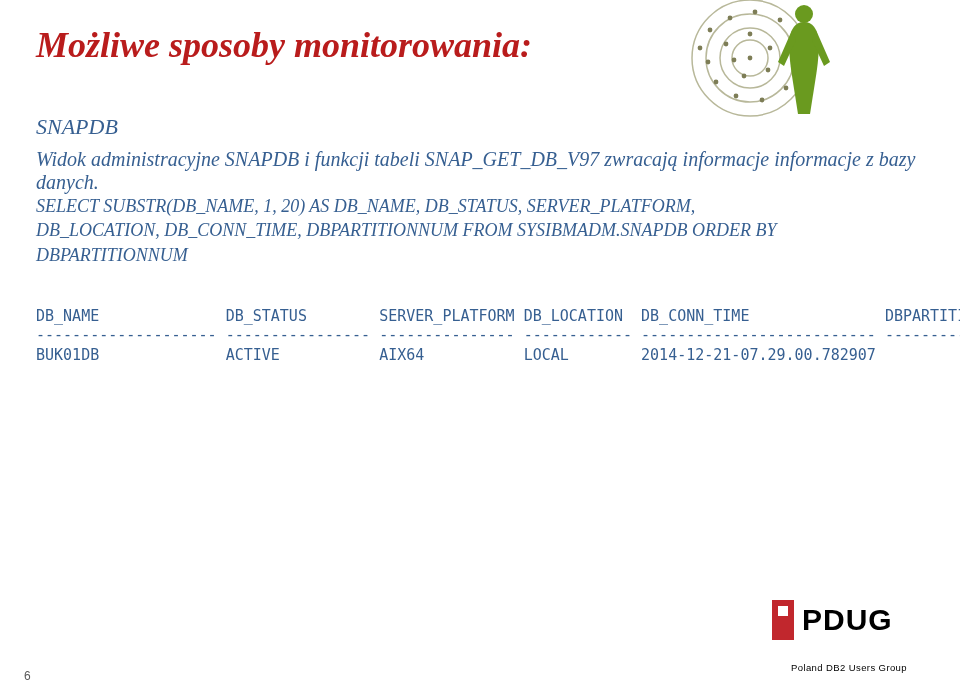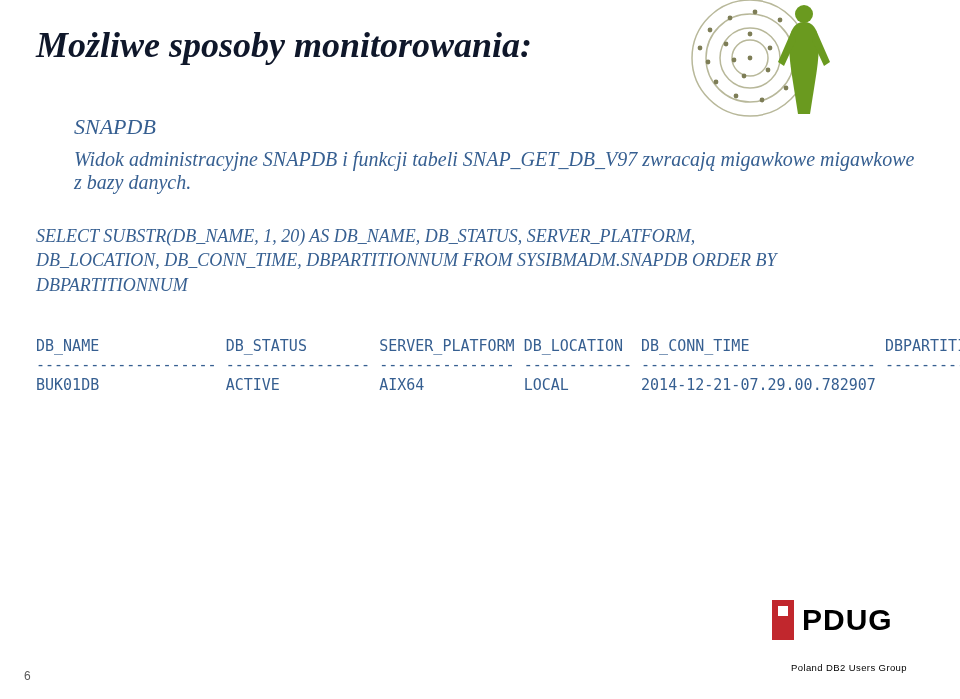--- a/index.html
+++ b/index.html
@@ -18,53 +18,51 @@
     width: 960px;
     height: 699px;
     box-sizing: border-box;
     padding: 20px 36px 20px 36px;
   }
   .title {
     font-family: "Comic Sans MS", "Comic Sans", cursive;
     font-size: 36px;
     font-weight: bold;
     font-style: italic;
-    color: #0f172a;
+    color: #b91c1c;
     margin-top: 4px;
   }
   .logo {
     position: absolute;
     top: -14px;
     right: 120px;
     width: 180px;
     height: 150px;
     overflow: visible;
   }
   .logo svg { overflow: visible; }
   .body-block {
     font-family: "Comic Sans MS", "Comic Sans", cursive;
     font-style: italic;
     color: #365f91;
     font-size: 20px;
-    margin-left: 38px;
   }
   .snapdb-head {
     margin-top: 48px;
     font-size: 22px;
     font-style: italic;
   }
   .snapdb-desc {
     margin-top: 8px;
   }
   .sql-block {
     font-family: "Comic Sans MS", "Comic Sans", cursive;
     font-style: italic;
     color: #365f91;
     font-size: 18px;
-    margin-top: 30px;
     white-space: pre-wrap;
     line-height: 1.35;
   }
   .result-block {
     font-family: "DejaVu Sans Mono", "Consolas", "Courier New", monospace;
     font-size: 15px;
     color: #365f91;
     margin-top: 40px;
     white-space: pre;
     line-height: 1.3;
@@ -135,21 +133,21 @@
       <g transform="translate(132,20)">
         <circle cx="12" cy="8" r="9" fill="#6a9a1f"></circle>
         <path d="M12 16 C -6 16 -4 44 0 70 L 6 108 L 18 108 L 24 70 C 28 44 30 16 12 16 Z" fill="#6a9a1f"></path>
         <path d="M0 24 L -14 56 L -8 60 L 4 34 Z" fill="#6a9a1f"></path>
         <path d="M24 24 L 38 56 L 32 60 L 20 34 Z" fill="#6a9a1f"></path>
       </g>
     </svg>
   </div>
 
   <div class="body-block snapdb-head">SNAPDB</div>
-  <div class="body-block snapdb-desc">Widok administracyjne SNAPDB i funkcji tabeli SNAP_GET_DB_V97 zwracają  migawkowe  migawkowe z bazy danych.</div>
+  <div class="body-block snapdb-desc">Widok administracyjne SNAPDB i funkcji tabeli SNAP_GET_DB_V97 zwracają  informacje  informacje z bazy danych.</div>
 
   <div class="sql-block">SELECT SUBSTR(DB_NAME, 1, 20) AS DB_NAME, DB_STATUS, SERVER_PLATFORM,
 DB_LOCATION, DB_CONN_TIME, DBPARTITIONNUM FROM SYSIBMADM.SNAPDB ORDER BY
 DBPARTITIONNUM</div>
 
   <div class="result-block">DB_NAME              DB_STATUS        SERVER_PLATFORM DB_LOCATION  DB_CONN_TIME               DBPARTITIONNUM
 -------------------- ---------------- --------------- ------------ -------------------------- --------------
 BUK01DB              ACTIVE           AIX64           LOCAL        2014-12-21-07.29.00.782907              0</div>
 
   <div class="page-num">6</div>

